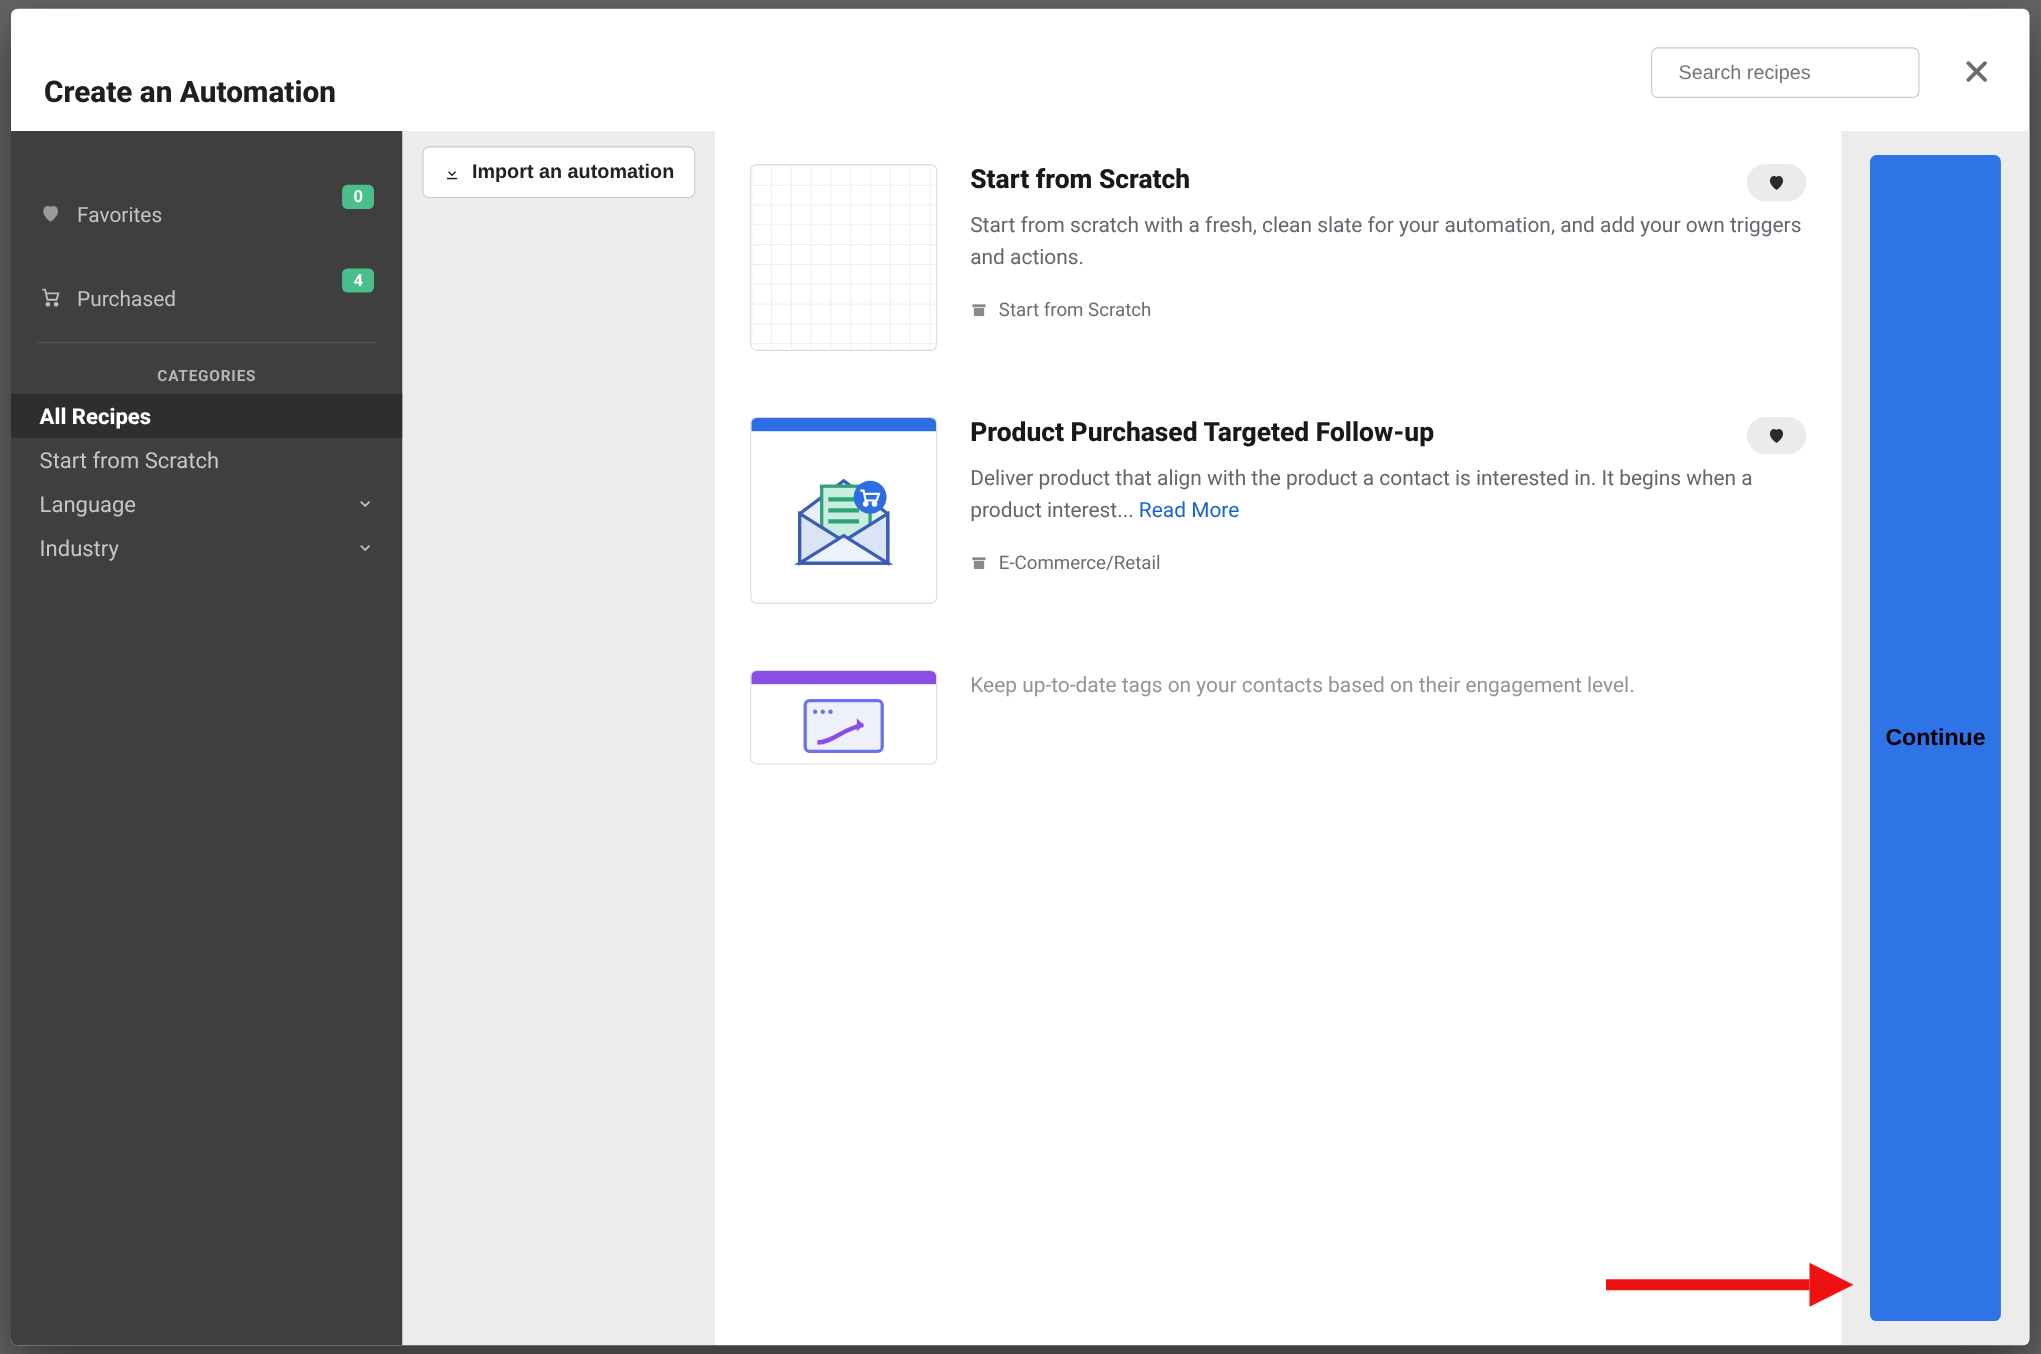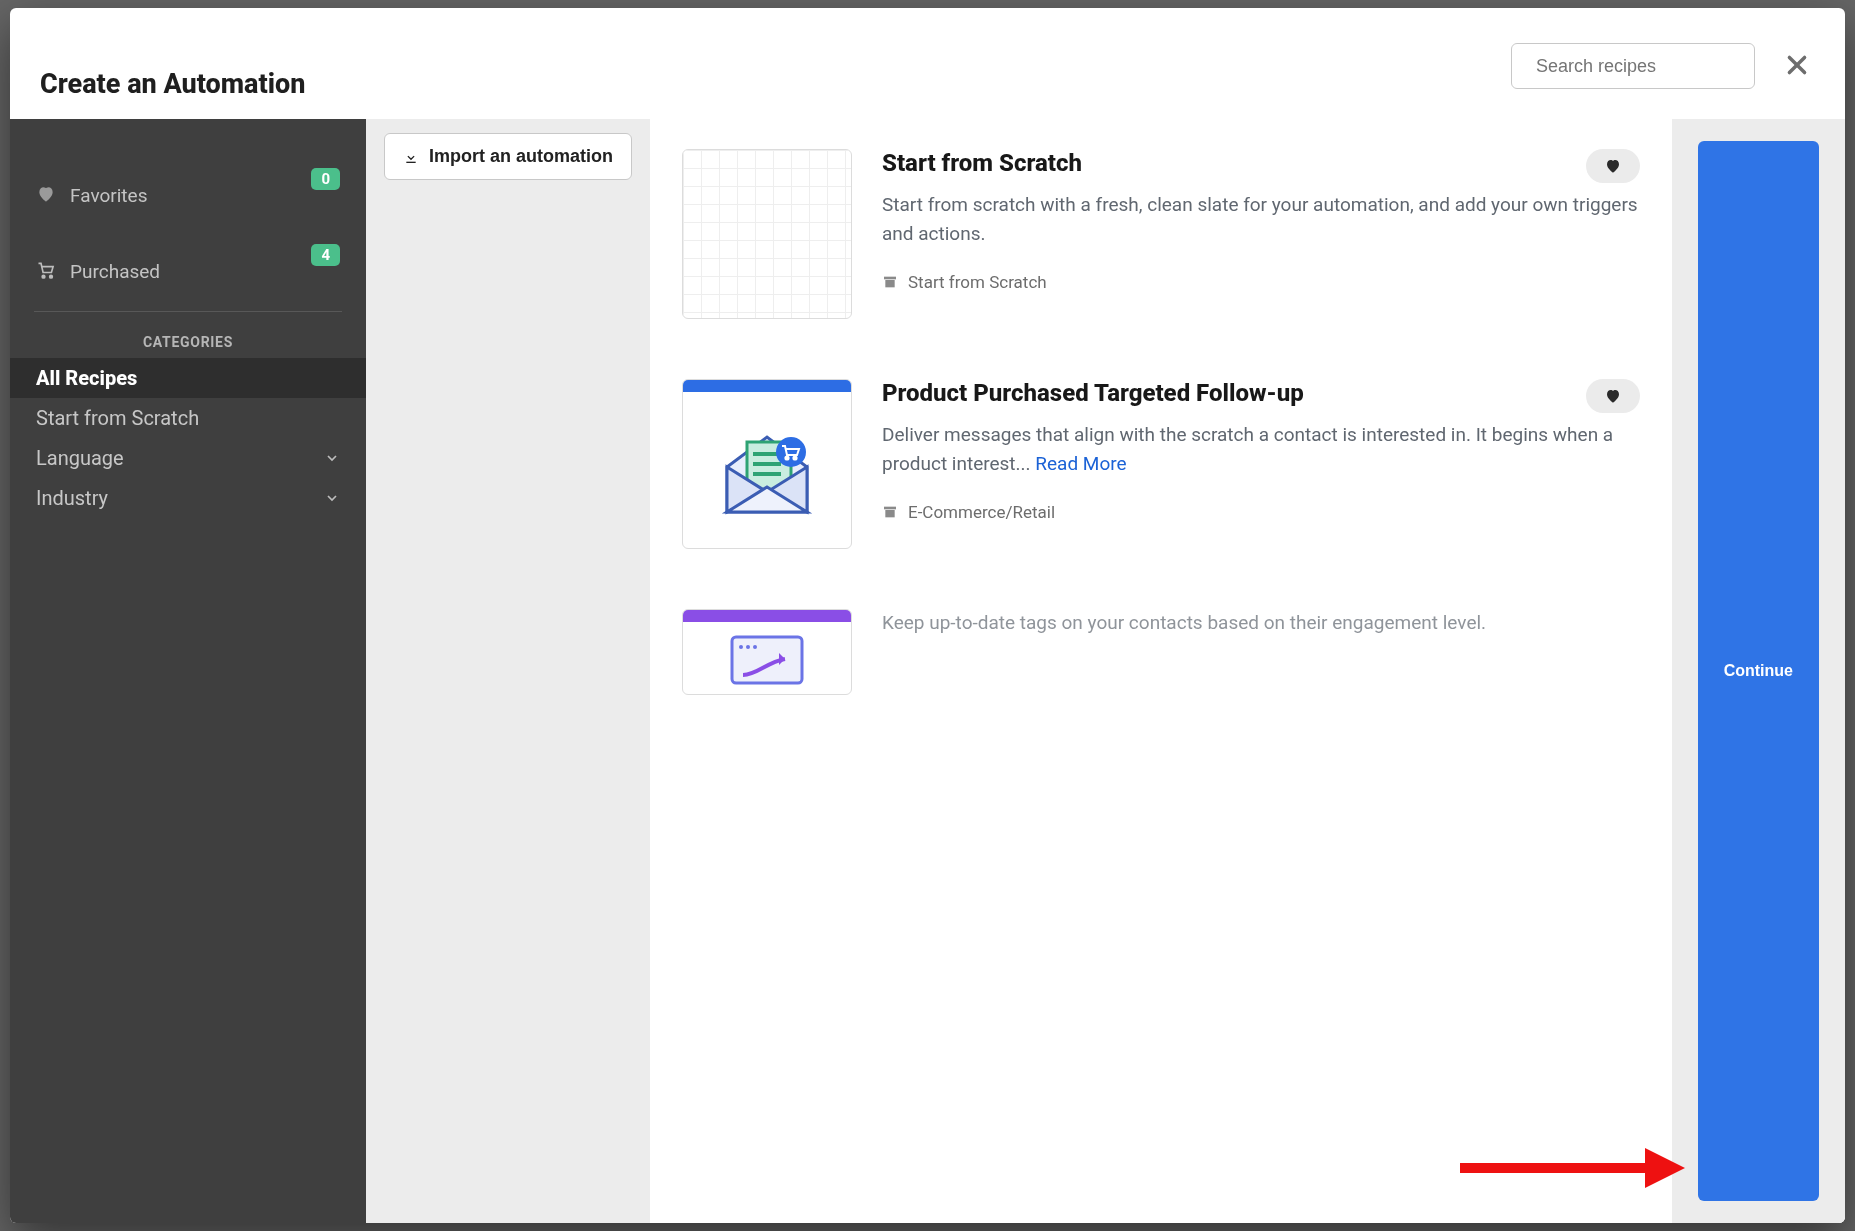--- a/index.html
+++ b/index.html
@@ -8,21 +8,21 @@
 .modal {
   position:absolute; left:10px; top:8px; right:10px; bottom:8px;
   background:#fff; border-radius:6px; box-shadow:0 18px 50px rgba(0,0,0,.5);
   display:flex; flex-direction:column; overflow:hidden;
 }
 .modal-header {
   display:flex; align-items:center; justify-content:space-between;
   padding:24px 30px 18px 30px; border-bottom:1px solid transparent;
 }
 .modal-title { font-size:27px; font-weight:800; color:#1f1f1f;margin-top:36px; }
-.header-right { display:flex; align-items:center; gap:24px;padding-left:31px; }
+.header-right { display:flex; align-items:center; gap:34px;padding-left:31px; }
 .search-box {
   display:flex; align-items:center; gap:10px;
   border:1px solid #c8c8c8; border-radius:6px;
   padding:8px 14px; width:244px; height:46px; background:#fff;
 }
 .search-box input {
   border:none; outline:none; font-size:18px; color:#7a7a7a; flex:1; background:transparent;
 }
 .close-btn {
   border:none; background:transparent; cursor:pointer; padding:5px;
@@ -95,22 +95,22 @@
 .env-thumb .bar { position:absolute; top:0; left:0; right:0; height:12px; background:#2d6de4; }
 .env-thumb svg { margin-top:6px; }
 
 .tag-thumb .bar2 { position:absolute; top:0; left:0; right:0; height:12px; background:#8a4ee6; }
 .tag-thumb { display:flex; align-items:center; justify-content:center; }
 
 .modal-footer {
   background:#ececec; padding:22px 26px; display:flex; justify-content:flex-end;
 }
 .continue-btn {
-  background:#2f74e6; color:#ffffff; border:none; border-radius:6px;
-  font-size:16px; font-weight:700; padding:14px 26px; cursor:pointer;
+  background:#2f74e6; color:#000000; border:none; border-radius:6px;
+  font-size:21px; font-weight:700; padding:14px 14px; cursor:pointer;
 }
 
 
 .callout-arrow {
   position:absolute; right:160px; bottom:20px; pointer-events:none;
 }
 </style>
 </head>
 <body>
 
@@ -248,21 +248,21 @@
           <div class="recipe-main">
             <div class="recipe-head">
               <div class="recipe-title">Product Purchased Targeted Follow-up</div>
               <div class="fav-pill">
                 <svg width="18" height="18" viewBox="0 0 24 24" fill="#2a2a2a">
                     <path d="M12 21s-8-5.3-8-11.2C4 6 6.5 4 9 4c1.7 0 3 1 3 1s1.3-1 3-1c2.5 0 5 2 5 5.8C20 15.7 12 21 12 21z"></path>
                   </svg>
               </div>
             </div>
             <div class="recipe-desc">
-              <span>Deliver messages that align with the scratch a contact is interested in. It begins when a product interest... </span><a>Read More</a>
+              <span>Deliver product that align with the product a contact is interested in. It begins when a product interest... </span><a>Read More</a>
             </div>
             <div class="recipe-cat">
               <svg width="16" height="16" viewBox="0 0 24 24" fill="#8a8a8a">
                   <rect x="3" y="4" width="18" height="4"></rect>
                   <rect x="5" y="9" width="14" height="11"></rect>
                 </svg>
               <span>E-Commerce/Retail</span>
             </div>
           </div>
         </div>

